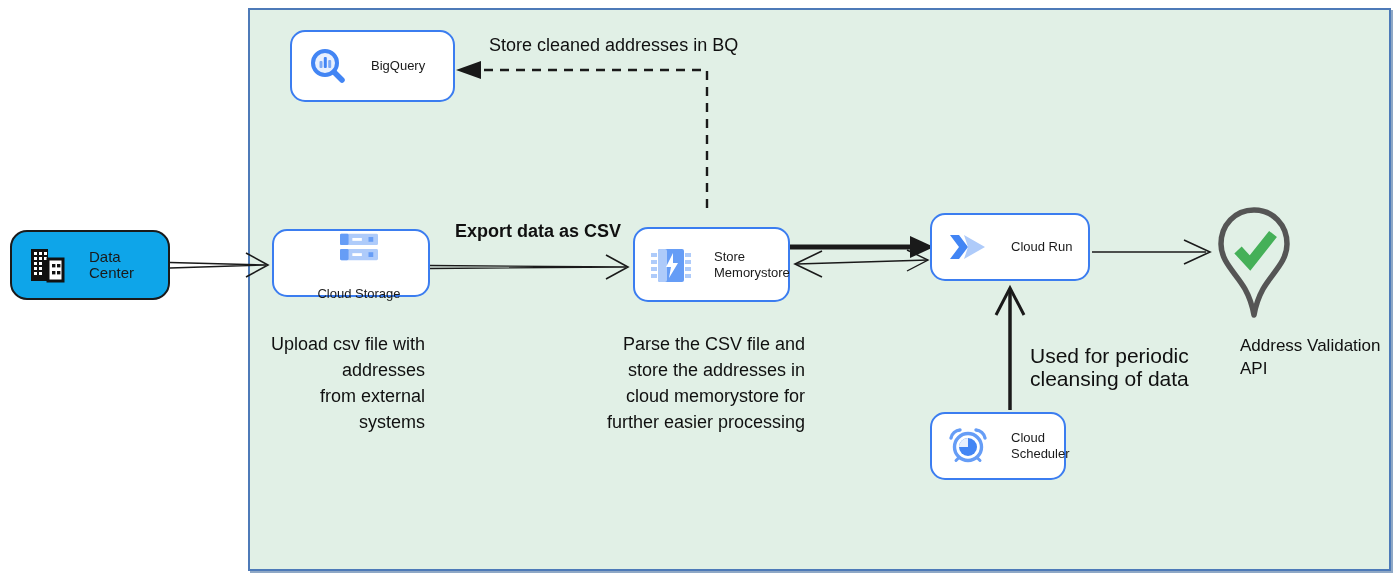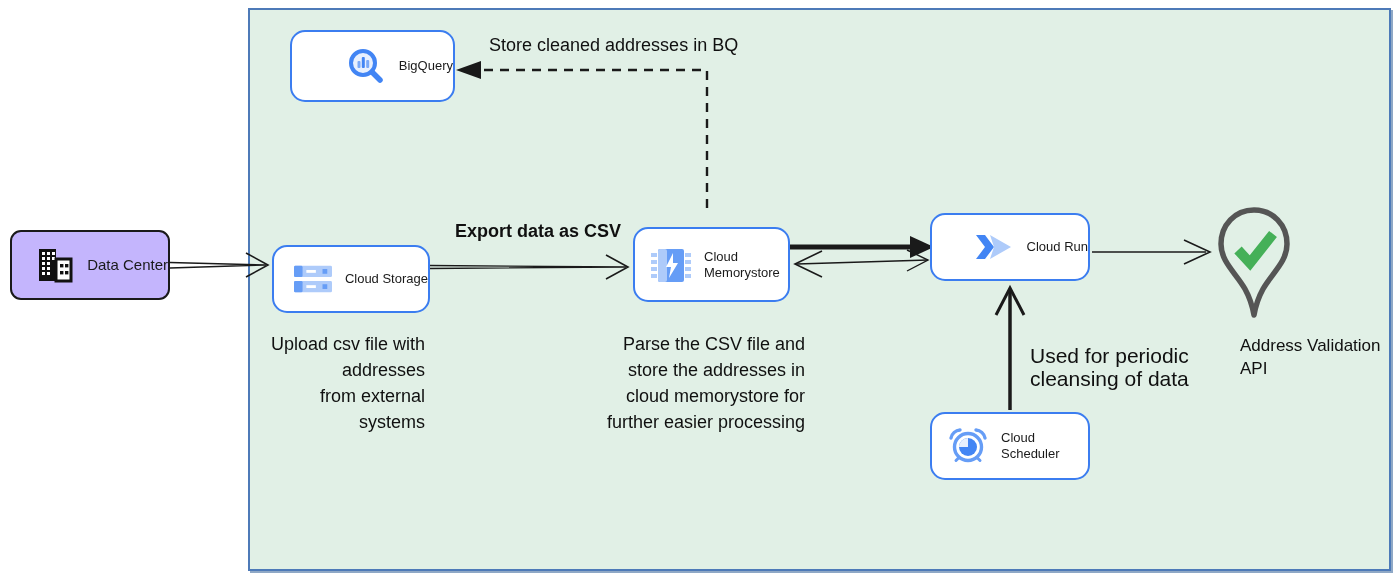--- a/index.html
+++ b/index.html
@@ -17,40 +17,39 @@
     left: 248px; top: 8px; width: 1143px; height: 563px;
     background: #e1f0e6;
     border: 2px solid #4d7ab8;
     box-shadow: 2px 2px 0 #8fa8c6;
   }
 
   .node {
     position: absolute;
     display: flex;
     align-items: center;
-    gap: 13px;
+    gap: 23px;
     background: #ffffff;
     border: 2.5px solid #3b7df0;
     border-radius: 15px;
     padding-left: 16px;
     color: #111;
-    justify-content: flex-end;
   }
   .node .label { font-size: 13px; color: #1a1a1a; line-height: 16px; }
   .node .icon { flex: 0 0 auto; display: flex; align-items: center; }
 
   #node-bigquery        { left: 290px; top: 30px;  width: 165px; height: 72px; }
   #node-data-center     { left: 10px;  top: 230px; width: 160px; height: 70px;
-                          background: #c4b5fd; border: 2.5px solid #1a1a1a; border-radius: 11px; }
+                          background: #0ea5e9; border: 2.5px solid #1a1a1a; border-radius: 17px; }
   #node-data-center .label { font-size: 15px; }
-  #node-cloud-storage   { left: 272px; top: 245px; width: 158px; height: 68px; }
+  #node-cloud-storage   { left: 272px; top: 229px; width: 158px; height: 68px; flex-direction: column; }
   #node-memorystore     { left: 633px; top: 227px; width: 157px; height: 75px; }
   #node-memorystore .label { width: 86px; }
   #node-cloud-run       { left: 930px; top: 213px; width: 160px; height: 68px; }
-  #node-cloud-scheduler { left: 930px; top: 412px; width: 160px; height: 68px; }
+  #node-cloud-scheduler { left: 930px; top: 412px; width: 136px; height: 68px; }
 
   .edges { position: absolute; inset: 0; width: 1400px; height: 580px; pointer-events: none; }
 
   .note {
     position: absolute;
     color: #101010;
     font-size: 18px;
     line-height: 26px;
     white-space: pre-line;
   }
@@ -183,21 +182,21 @@
           <rect x="34" y="7" width="6" height="4"></rect>
             <rect x="34" y="14" width="6" height="4"></rect>
           <rect x="34" y="21" width="6" height="4"></rect>
             <rect x="34" y="28" width="6" height="4"></rect>
         </g>
         <rect x="7" y="3" width="26" height="33" rx="2" fill="#669df6"></rect>
         <rect x="7" y="3" width="9" height="33" rx="2" fill="#aecbfa"></rect>
         <polygon points="22,7 15,21 20,21 18,32 27,17 22,17" fill="#ffffff"></polygon>
       </svg>
     </span>
-    <span class="label">Cloud Memorystore</span>
+    <span class="label">Store Memorystore</span>
   </div>
 
   <div class="node" id="node-cloud-run">
     <span class="icon">
       <svg width="40" height="34" viewBox="0 0 40 34">
         <polygon points="2,5 11,5 20,17 11,29 2,29 11,17" fill="#4285f4"></polygon>
         <polygon points="16,5 37,17 16,29 20,17" fill="#aecbfa"></polygon>
       </svg>
     </span>
     <span class="label">Cloud Run</span>

